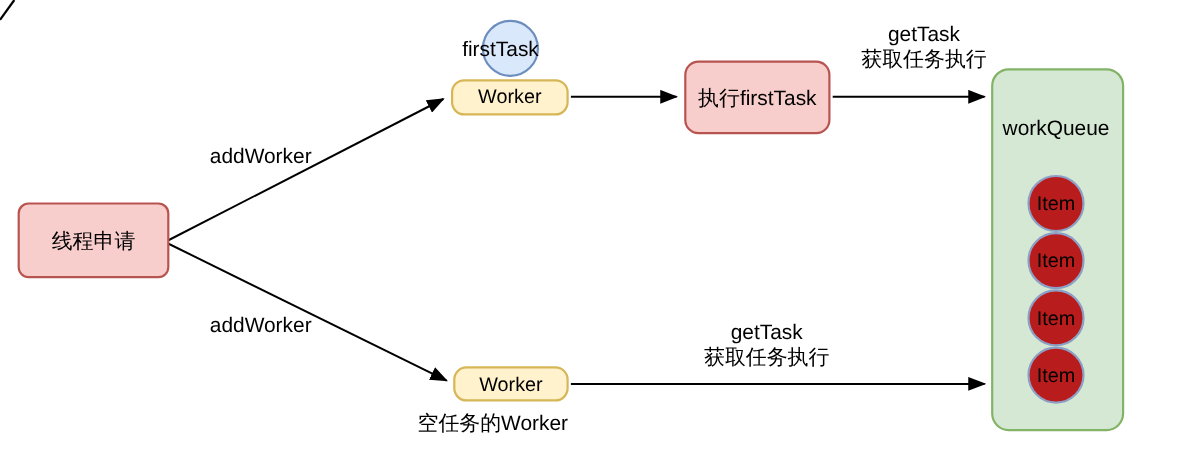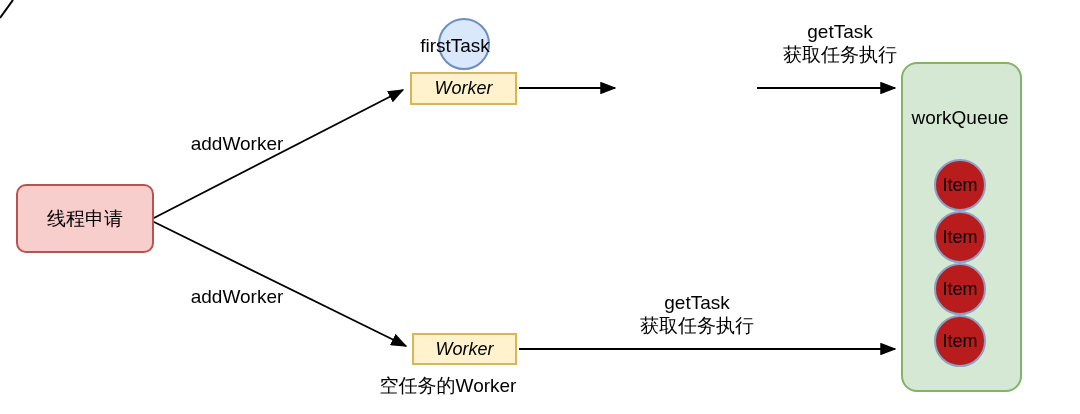--- a/index.html
+++ b/index.html
@@ -6,21 +6,21 @@
   #canvas{
     position:relative;width:1080px;height:414px;background:#ffffff;
     font-family:"Liberation Sans", sans-serif;color:#000;overflow:hidden;
   }
   #edge-layer{position:absolute;left:0;top:0;z-index:1;}
   .node{
     position:absolute;display:flex;align-items:center;justify-content:center;
     box-sizing:border-box;z-index:2;text-align:center;
   }
   .pink{background:#f8cecc;border:2px solid #b85450;border-radius:10px;}
-  .yellow{background:#fff2cc;border:2px solid #d6b656;border-radius:0;font-style:italic;}
+  .yellow{background:#fff2cc;border:2px solid #d6b656;border-radius:12px;}
   .green{background:#d5e8d4;border:2px solid #82b366;border-radius:16px;}
   .circle{background:#dae8fc;border:2px solid #6c8ebf;border-radius:50%;}
   .item-circle{background:#b91c1c;border:2px solid #8c9fc4;border-radius:50%;}
   .label{
     position:absolute;transform:translate(-50%,-50%);white-space:nowrap;
     z-index:3;font-size:19px;line-height:23px;text-align:center;
   }
   #thread-request{left:16px;top:184px;width:138px;height:69px;font-size:19px;}
   #worker-top{left:410px;top:72px;width:107px;height:33px;font-size:18px;}
   #worker-bottom{left:412px;top:333px;width:105px;height:32px;font-size:18px;}
@@ -60,20 +60,21 @@
     <line x1="988" y1="150" x2="988" y2="374" stroke="#000" stroke-width="2"></line>
   </svg>
 
   <div id="thread-request" class="node pink">线程申请</div>
 
   <div id="first-task-circle" class="node circle"></div>
   <div id="first-task-label" class="label">firstTask</div>
 
   <div id="worker-top" class="node yellow">Worker</div>
 
+  <div id="exec-first-task" class="node pink">执行firstTask</div>
 
   <div id="worker-bottom" class="node yellow">Worker</div>
   <div id="worker-bottom-caption" class="label">空任务的Worker</div>
 
   <div id="workqueue-box" class="node green"></div>
   <div id="workqueue-title" class="label">workQueue</div>
 
   <div id="queue-item-0" class="node item-circle queue-item">Item</div>
   <div id="queue-item-1" class="node item-circle queue-item">Item</div>
   <div id="queue-item-2" class="node item-circle queue-item">Item</div>

